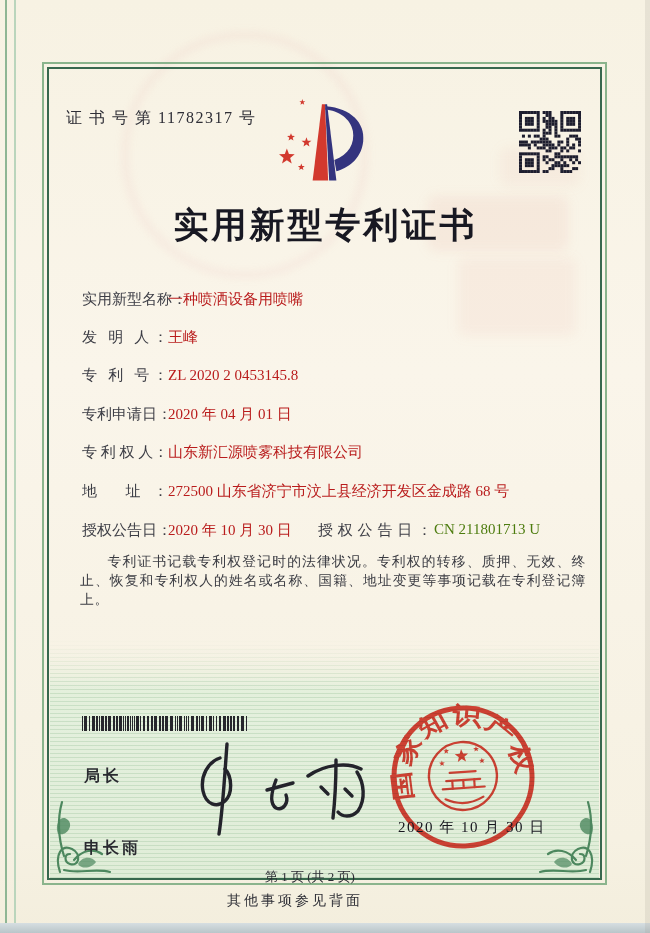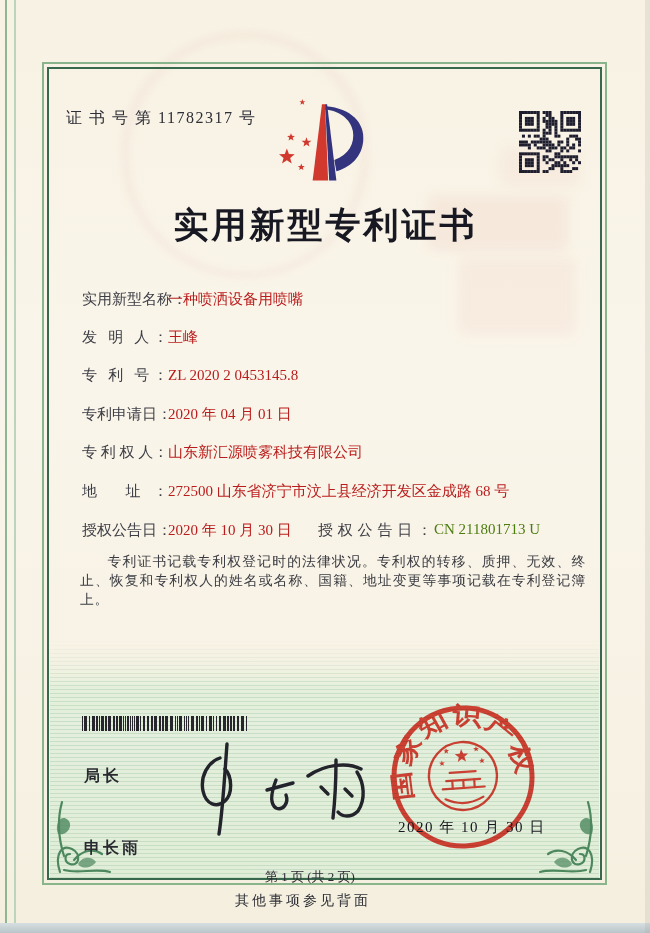--- a/index.html
+++ b/index.html
@@ -59,21 +59,21 @@
   .role,.name{left:84px;font-family:"Liberation Sans","DejaVu Sans",sans-serif;
     font-weight:700;font-size:16px;letter-spacing:3px;color:#2a2b31;}
   .role{top:766px;} .name{top:838px;}
   .signature{left:180px;top:738px;width:190px;height:102px;}
   
   .seal{left:388px;top:702px;width:150px;height:150px;transform:rotate(-4deg);
     opacity:.93;mix-blend-mode:multiply;}
   .seal-date{left:398px;top:818px;font-size:15px;letter-spacing:1.5px;color:#17171f;}
   
   .page-info{left:50px;top:856px;width:520px;text-align:center;font-size:13px;color:#2c2d35;margin-top:12px;}
-  .back-note{left:0;top:892px;width:590px;text-align:center;font-size:14px;letter-spacing:3px;color:#2e2f36;padding-left:8px;}
+  .back-note{left:0;top:892px;width:590px;text-align:center;font-size:14px;letter-spacing:3px;color:#2e2f36;}
 </style>
 </head>
 <body>
 
 <div class="abs binding-edge"></div>
 <div class="abs wm-circle"></div>
 <div class="abs ghost g1"></div>
 <div class="abs ghost g2"></div>
 <div class="abs ghost g3"></div>
 

